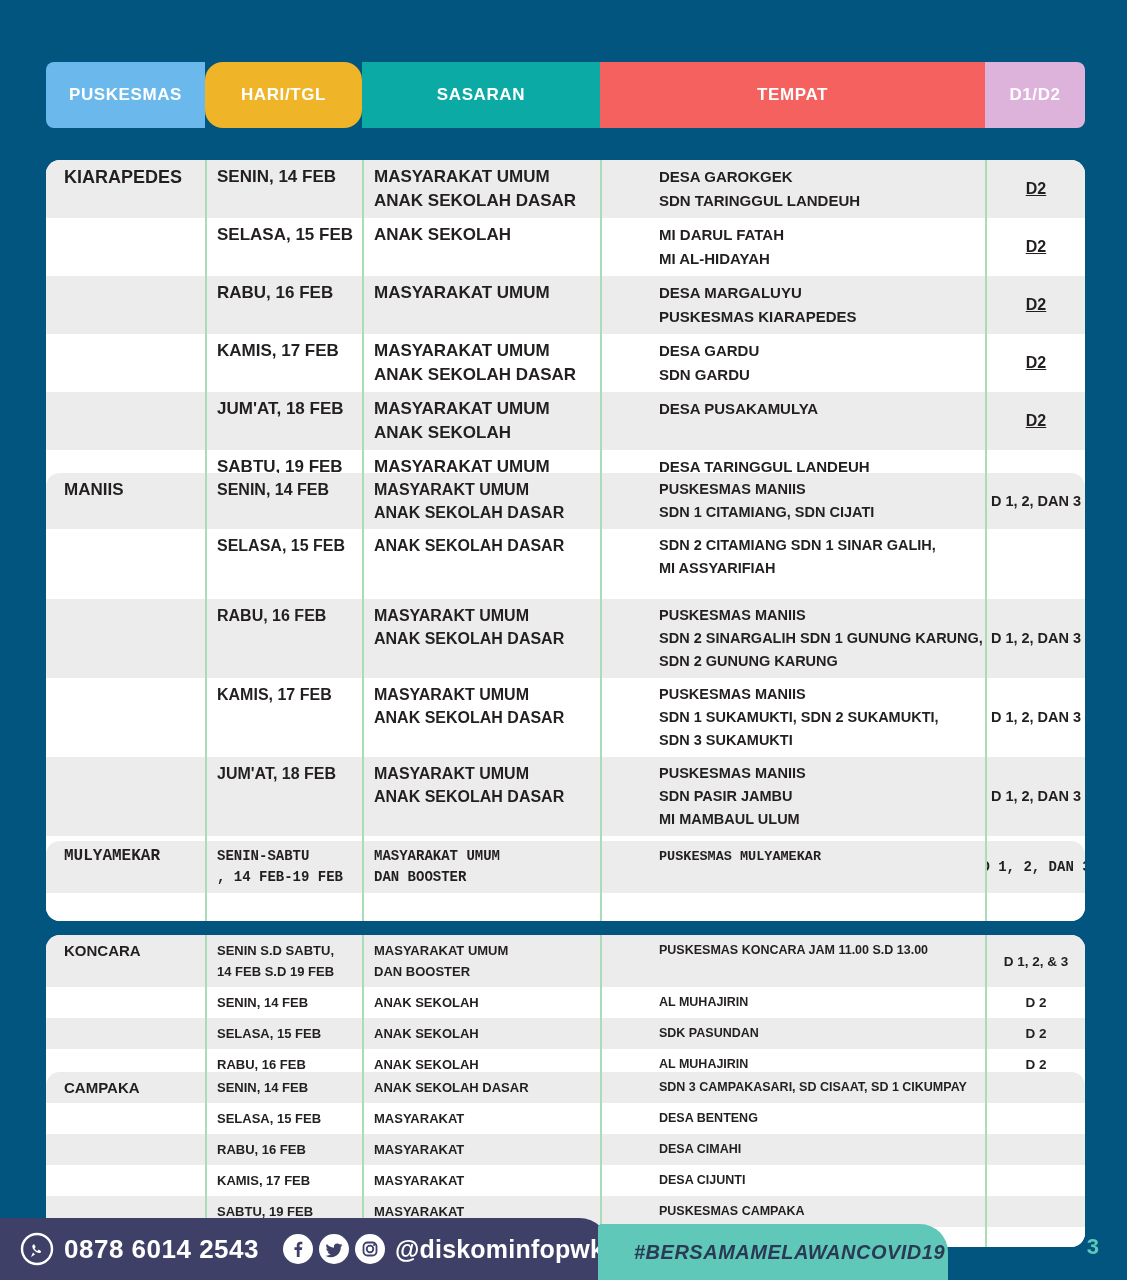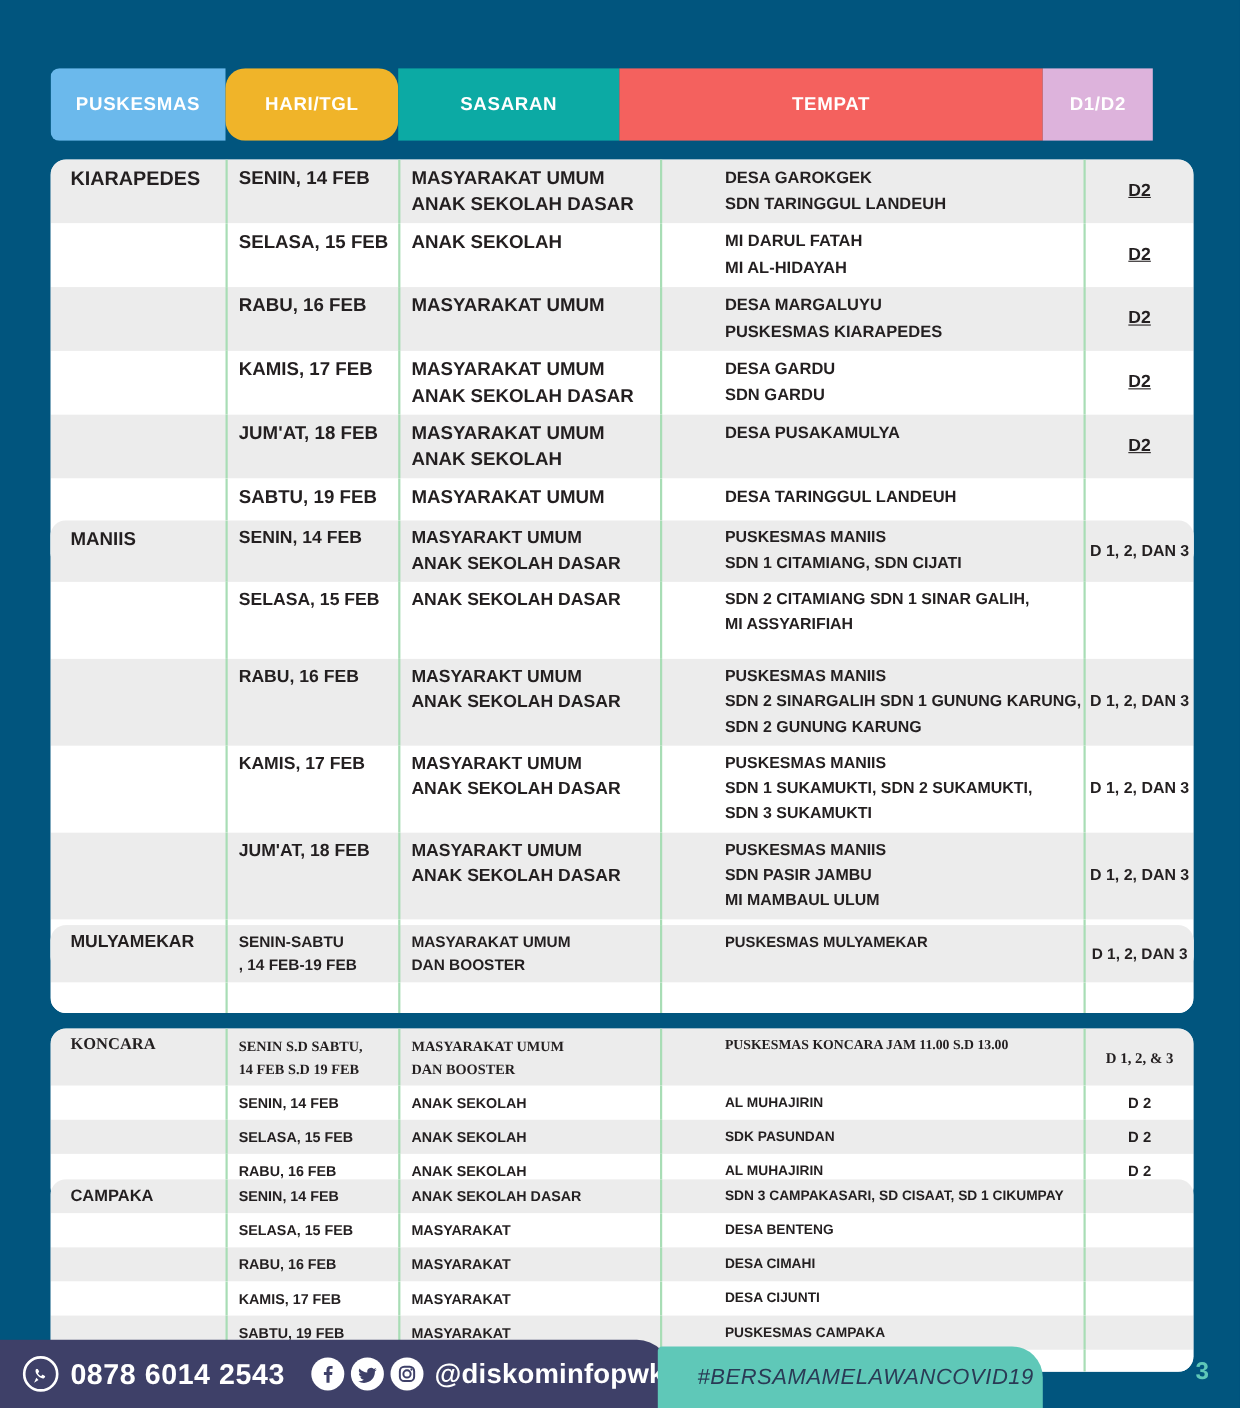--- a/index.html
+++ b/index.html
@@ -36,21 +36,21 @@
     align-items: center;
     justify-content: center;
     color: #FFFFFF;
     font-weight: bold;
     font-size: 17px;
     letter-spacing: 0.6px;
     height: 100%;
   }
   .hcell.c-puskesmas { width: 159px; background: #6BB9EC; }
   .hcell.c-hari      { width: 157px; background: #F0B429; border-radius: 18px; }
-  .hcell.c-sasaran   { width: 201px; background: #0CAAA4; }
+  .hcell.c-sasaran   { width: 238px; background: #0CAAA4; }
   .hcell.c-tempat    { width: 385px; background: #F4615E; }
   .hcell.c-d         { width: 100px; background: #DDB3DC; }
 
   
   .block {
     position: absolute;
     left: 46px;
     width: 1039px;
     background: #FFFFFF;
     border-radius: 14px;
@@ -151,21 +151,21 @@
     height: 56px;
     background: #5FC8B8;
     border-top-right-radius: 28px;
     border-top-left-radius: 4px;
     display: flex;
     align-items: center;
     padding-left: 36px;
   }
   .hashtag {
     color: #2A3A55;
-    font-weight: normal;
+    font-weight: bold;
     font-style: italic;
     font-size: 20px;
     letter-spacing: 0.5px;
   }
   .phone {
     color: #FFFFFF;
     font-weight: bold;
     font-size: 26px;
     letter-spacing: 0.5px;
     margin-left: 10px;
@@ -201,21 +201,21 @@
 
   <div class="header-row">
     <div class="hcell c-puskesmas">PUSKESMAS</div>
     <div class="hcell c-hari">HARI/TGL</div>
     <div class="hcell c-sasaran">SASARAN</div>
     <div class="hcell c-tempat">TEMPAT</div>
     <div class="hcell c-d">D1/D2</div>
   </div>
 
   <div id="blocks-root">
-      <div class="block sz-lg" style="top: 145px;">
+      <div class="block sz-lg" style="top: 160px;">
         <div class="brow alt" style="min-height: 48px;">
           <div class="bcell col-pus">
             <span class="ln">KIARAPEDES</span>
           </div>
           <div class="bcell col-har">
             <span class="ln">SENIN, 14 FEB</span>
           </div>
           <div class="bcell col-sas">
             <span class="ln">MASYARAKAT UMUM</span>
             <span class="ln">ANAK SEKOLAH DASAR</span>
@@ -418,21 +418,21 @@
           </div>
         </div>
         <div class="tail" style="height: 14px;">
           <div class="seg s1"></div>
           <div class="seg s2"></div>
           <div class="seg s3"></div>
           <div class="seg s4"></div>
           <div class="seg s5"></div>
         </div>
       </div>
-      <div class="block sz-sm" style="top: 841px;">
+      <div class="block sz-sm" style="top: 841px; font-family: Liberation Mono, monospace;">
         <div class="brow alt" style="min-height: 50px;">
           <div class="bcell col-pus">
             <span class="ln">MULYAMEKAR</span>
           </div>
           <div class="bcell col-har">
             <span class="ln">SENIN-SABTU</span>
             <span class="ln">, 14 FEB-19 FEB</span>
           </div>
           <div class="bcell col-sas">
             <span class="ln">MASYARAKAT UMUM</span>
@@ -447,21 +447,21 @@
         </div>
         <div class="tail" style="height: 28px;">
           <div class="seg s1"></div>
           <div class="seg s2"></div>
           <div class="seg s3"></div>
           <div class="seg s4"></div>
           <div class="seg s5"></div>
         </div>
       </div>
       <div class="block sz-xs" style="top: 935px;">
-        <div class="brow alt" style="min-height: 47px; font-family: Liberation Serif, serif;">
+        <div class="brow alt" style="min-height: 47px;">
           <div class="bcell col-pus">
             <span class="ln">KONCARA</span>
           </div>
           <div class="bcell col-har">
             <span class="ln">SENIN S.D SABTU,</span>
             <span class="ln">14 FEB S.D 19 FEB</span>
           </div>
           <div class="bcell col-sas">
             <span class="ln">MASYARAKAT UMUM</span>
             <span class="ln">DAN BOOSTER</span>

